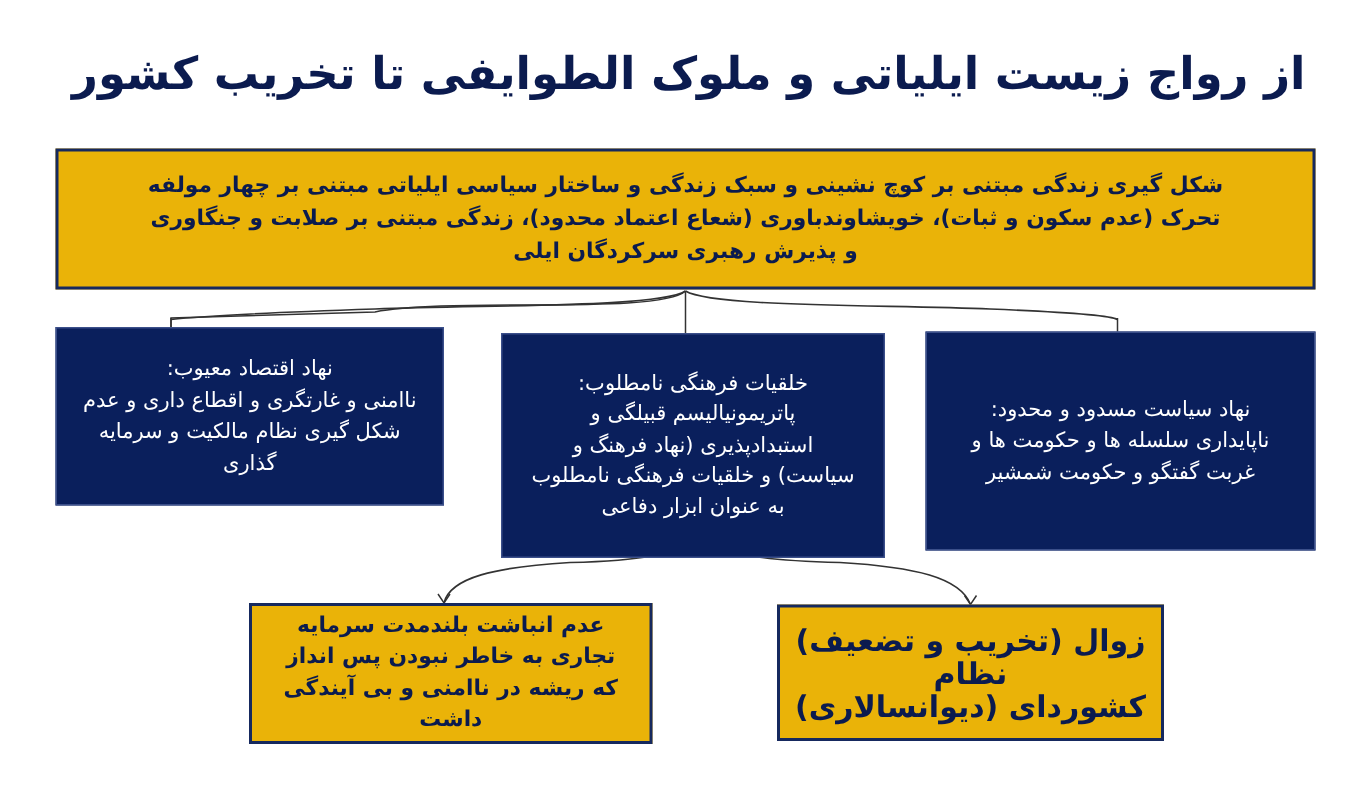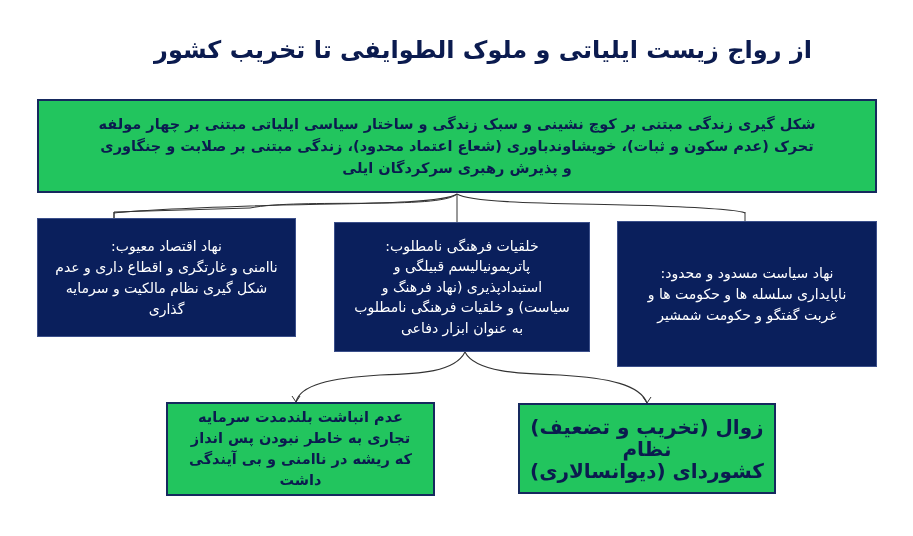--- a/index.html
+++ b/index.html
@@ -2,43 +2,43 @@
 <html><head>
 <meta charset="utf-8">
 <style>
   html, body { margin:0; padding:0; }
   body {
     width:913px; height:536px; position:relative; overflow:hidden;
     background:#ffffff;
     font-family:"DejaVu Sans", sans-serif;
   }
   .title {
-    position:absolute; left:68px; top:22px; width:830px; height:56px;
-    direction:rtl; text-align:center;
+    position:absolute; left:48px; top:22px; width:830px; height:56px;
+    direction:rtl; text-align:left;
     font-family:"DejaVu Sans", sans-serif;
-    font-weight:bold; font-size:24px; line-height:56px;
+    font-weight:bold; font-size:30px; line-height:56px;
     color:#0b1b4f; letter-spacing:0px;
   }
   .box {
     position:absolute; box-sizing:border-box;
     display:flex; align-items:center; justify-content:center;
     direction:rtl; text-align:center;
     padding:4px 10px;
   }
   .box-outline {
-    background:#22c55e; border:2px solid #16295e; color:#0b1b4f;
+    background:#eab308; border:2px solid #16295e; color:#0b1b4f;
     font-weight:bold;
   }
   .box-filled {
     background:#0a1f5c; border:1px solid #3b4f8a; color:#ffffff;
   }
   .box-text { display:block; white-space:pre-line; }
   #top-box { left:37px; top:99px; width:840px; height:94px; font-size:14.5px; line-height:22px; }
   #left-box { left:37px; top:218px; width:259px; height:119px; font-size:14px; line-height:21px; }
-  #mid-box  { left:334px; top:222px; width:256px; height:130px; font-size:14px; line-height:20.5px; }
+  #mid-box  { left:334px; top:222px; width:256px; height:150px; font-size:14px; line-height:20.5px; }
   #right-box{ left:617px; top:221px; width:260px; height:146px; font-size:14px; line-height:21px; }
   #bl-box   { left:166px; top:402px; width:269px; height:94px; font-size:14.5px; line-height:21px; }
   #br-box   { left:518px; top:403px; width:258px; height:91px; font-size:20px; line-height:22px; }
   svg.connectors { position:absolute; left:0; top:0; width:913px; height:536px; pointer-events:none; }
 </style>
 </head>
 <body>
 
 <div class="title">از رواج زیست ایلیاتی و ملوک الطوایفی تا تخریب کشور</div>
 

